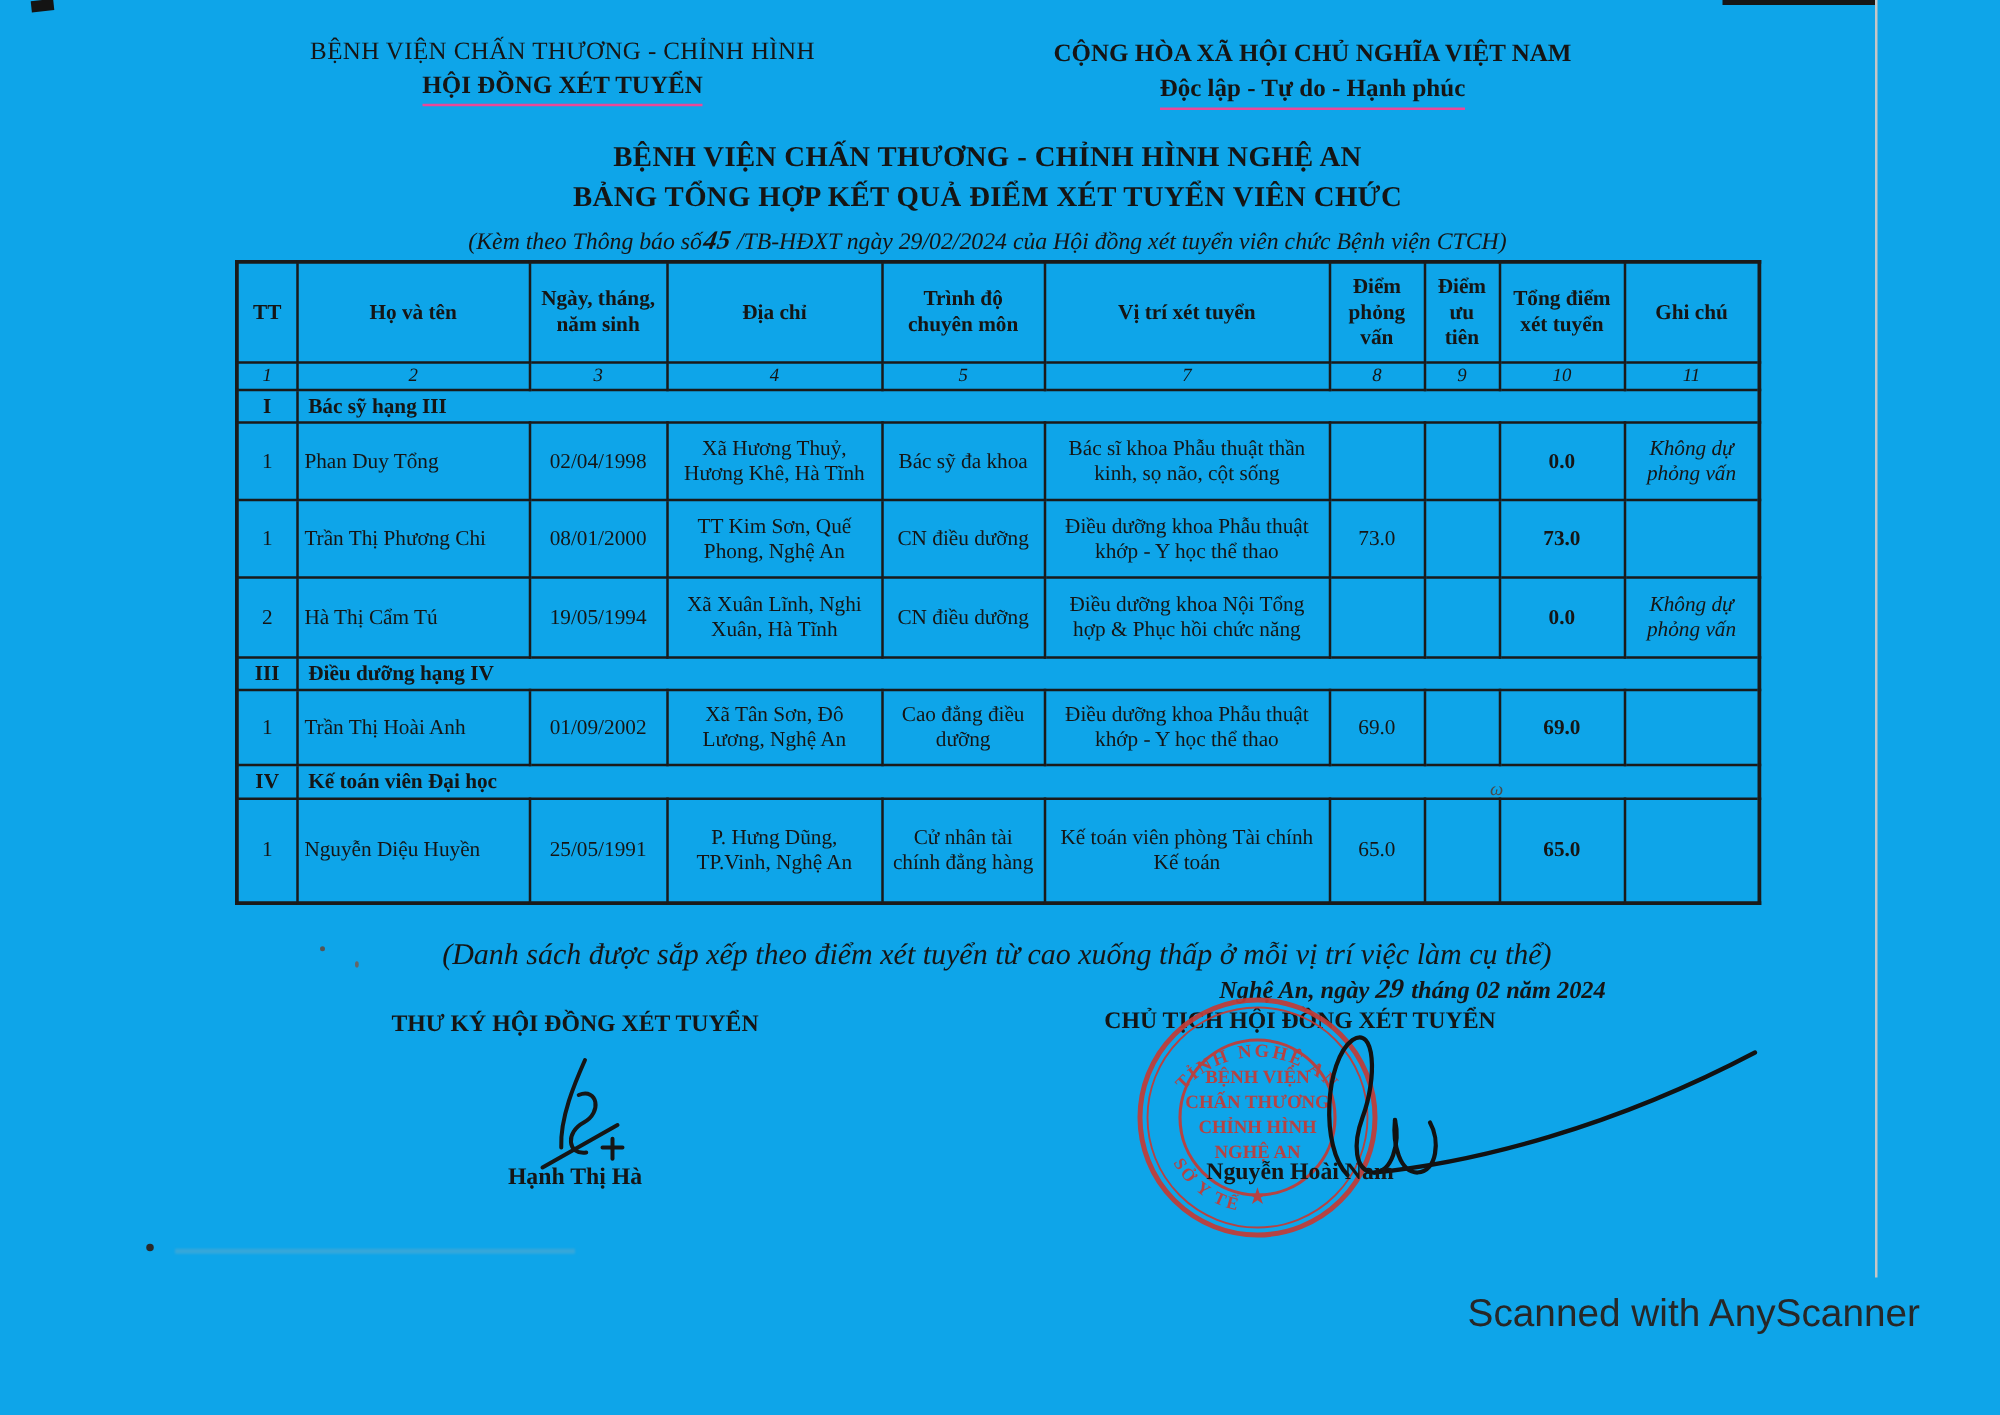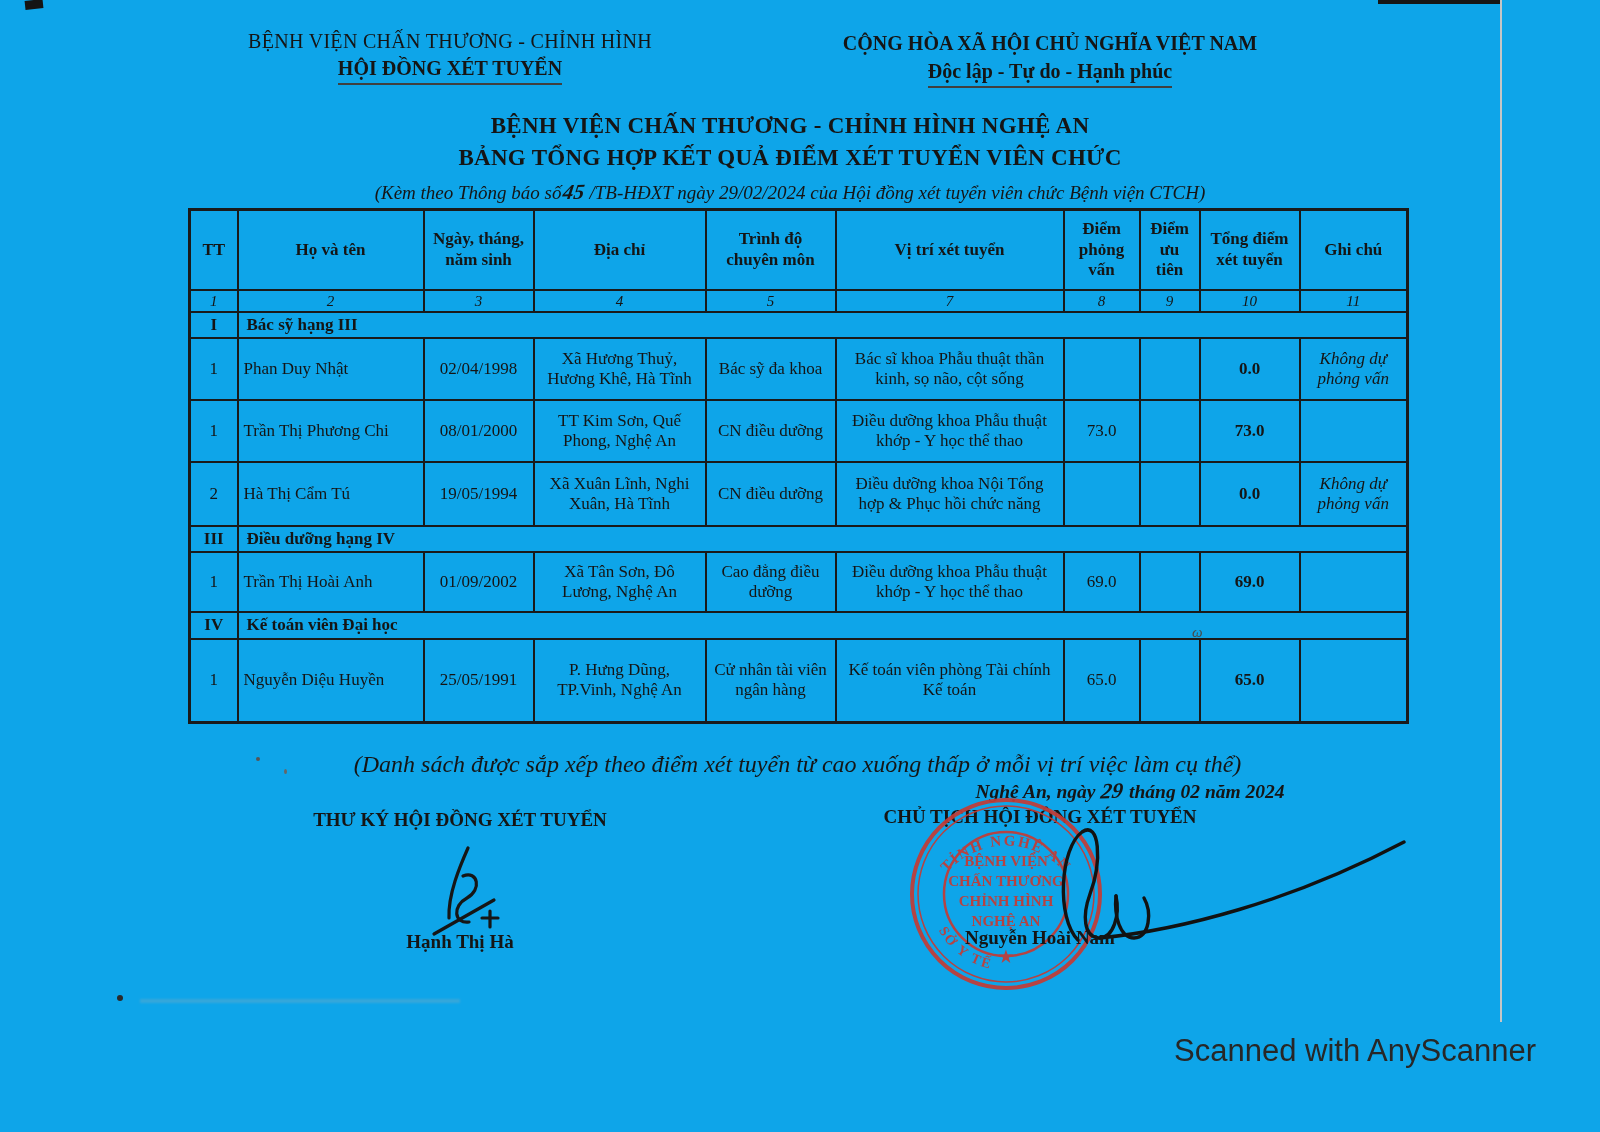--- a/index.html
+++ b/index.html
@@ -6,21 +6,21 @@
   #page{
     position:relative;width:1600px;height:1132px;background:#0ea5e9;
     font-family:"Liberation Serif","DejaVu Serif",serif;color:#151515;overflow:hidden;
   }
   .abs{position:absolute;}
   .ctr{text-align:center;}
   
   .org-block{left:215px;top:30px;width:470px;}
   .org-l1{font-size:20px;letter-spacing:.3px;}
   .org-l2{font-size:20px;font-weight:bold;margin-top:4px;}
-  .u{border-bottom:2px solid #404040;padding-bottom:3px;display:inline-block;}
+  .u{border-bottom:2px solid #ec4899;padding-bottom:3px;display:inline-block;}
   .motto-block{left:810px;top:32px;width:480px;}
   .motto-l1{font-size:20px;font-weight:bold;}
   .motto-l2{font-size:20px;font-weight:bold;margin-top:5px;}
   
   .title-block{left:190px;top:110px;width:1200px;}
   .title-l{font-size:23px;font-weight:bold;letter-spacing:.3px;line-height:1.4;}
   .subtitle{left:190px;top:180px;width:1200px;font-size:19px;font-style:italic;}
   .hw{font-style:italic;display:inline-block;transform:skew(-10deg) rotate(-2deg);font-size:1.12em;font-weight:bold;padding:0 1px;}
   
   table.res{
@@ -130,21 +130,21 @@
       <td>10</td>
       <td>11</td>
     </tr>
 
     <tr class="sec">
       <td class="c">I</td>
       <td class="lbl" colspan="9">Bác sỹ hạng III</td>
     </tr>
     <tr style="height:62px">
       <td class="c">1</td>
-      <td class="l">Phan Duy Nhật</td>
+      <td class="l">Phan Duy Tổng</td>
       <td class="c">02/04/1998</td>
       <td class="c">Xã Hương Thuỷ, Hương Khê, Hà Tĩnh</td>
       <td class="c">Bác sỹ đa khoa</td>
       <td class="c">Bác sĩ khoa Phẫu thuật thần kinh, sọ não, cột sống</td>
       <td class="c"></td>
       <td class="c"></td>
       <td class="c b">0.0</td>
       <td class="note-cell">Không dự phỏng vấn</td>
     </tr>
 
@@ -192,21 +192,21 @@
 
     <tr class="sec">
       <td class="c">IV</td>
       <td class="lbl" colspan="9">Kế toán viên Đại học</td>
     </tr>
     <tr style="height:84px">
       <td class="c">1</td>
       <td class="l">Nguyễn Diệu Huyền</td>
       <td class="c">25/05/1991</td>
       <td class="c">P. Hưng Dũng, TP.Vinh, Nghệ An</td>
-      <td class="c">Cử nhân tài viên ngân hàng</td>
+      <td class="c">Cử nhân tài chính đẳng hàng</td>
       <td class="c">Kế toán viên phòng Tài chính Kế toán</td>
       <td class="c">65.0</td>
       <td class="c"></td>
       <td class="c b">65.0</td>
       <td class="note-cell"></td>
     </tr>
   </tbody>
     </table>
 
   <div class="abs hw-mark">ω</div>

